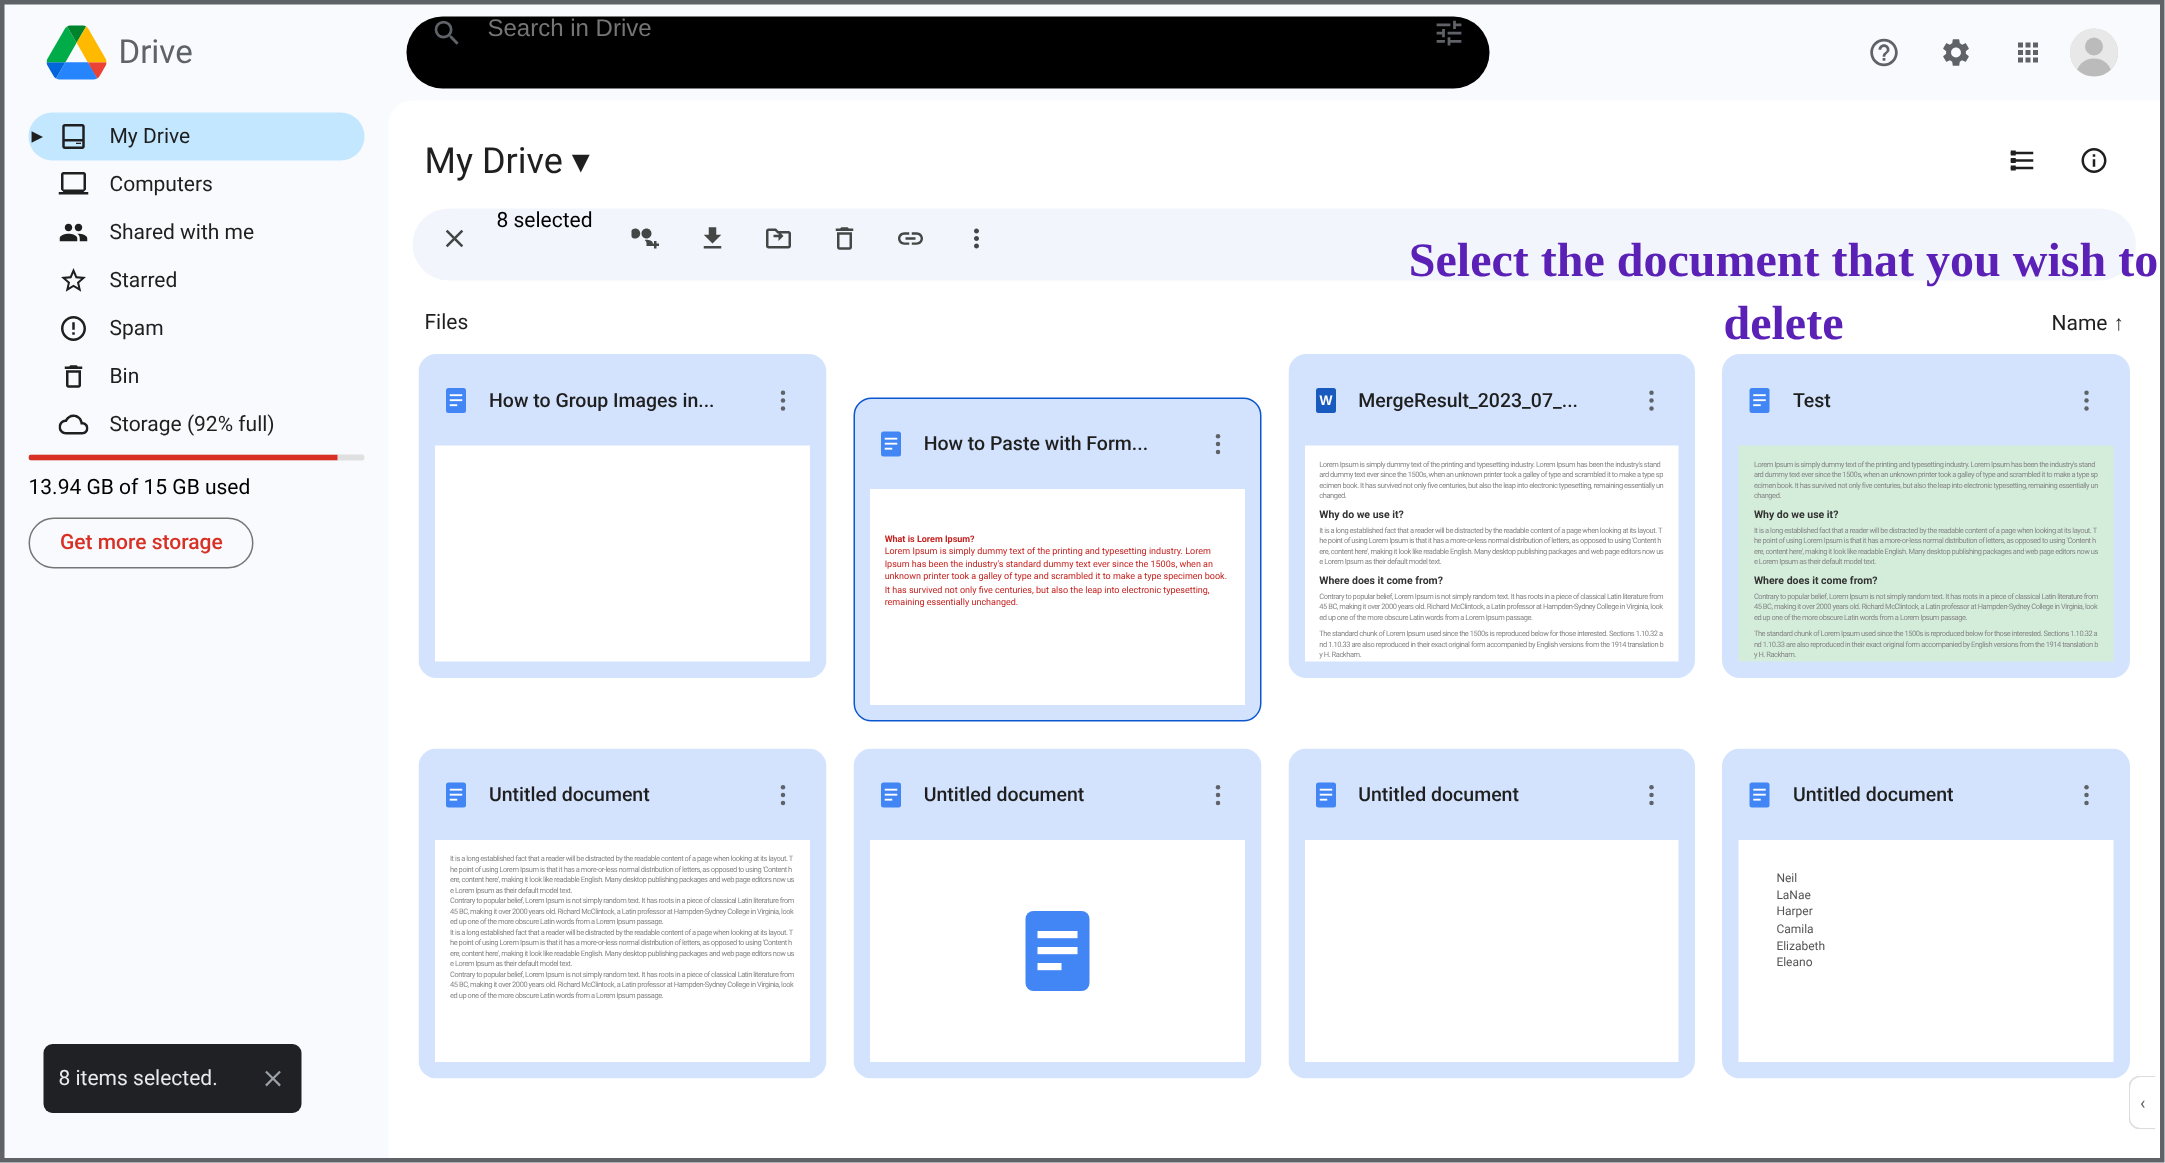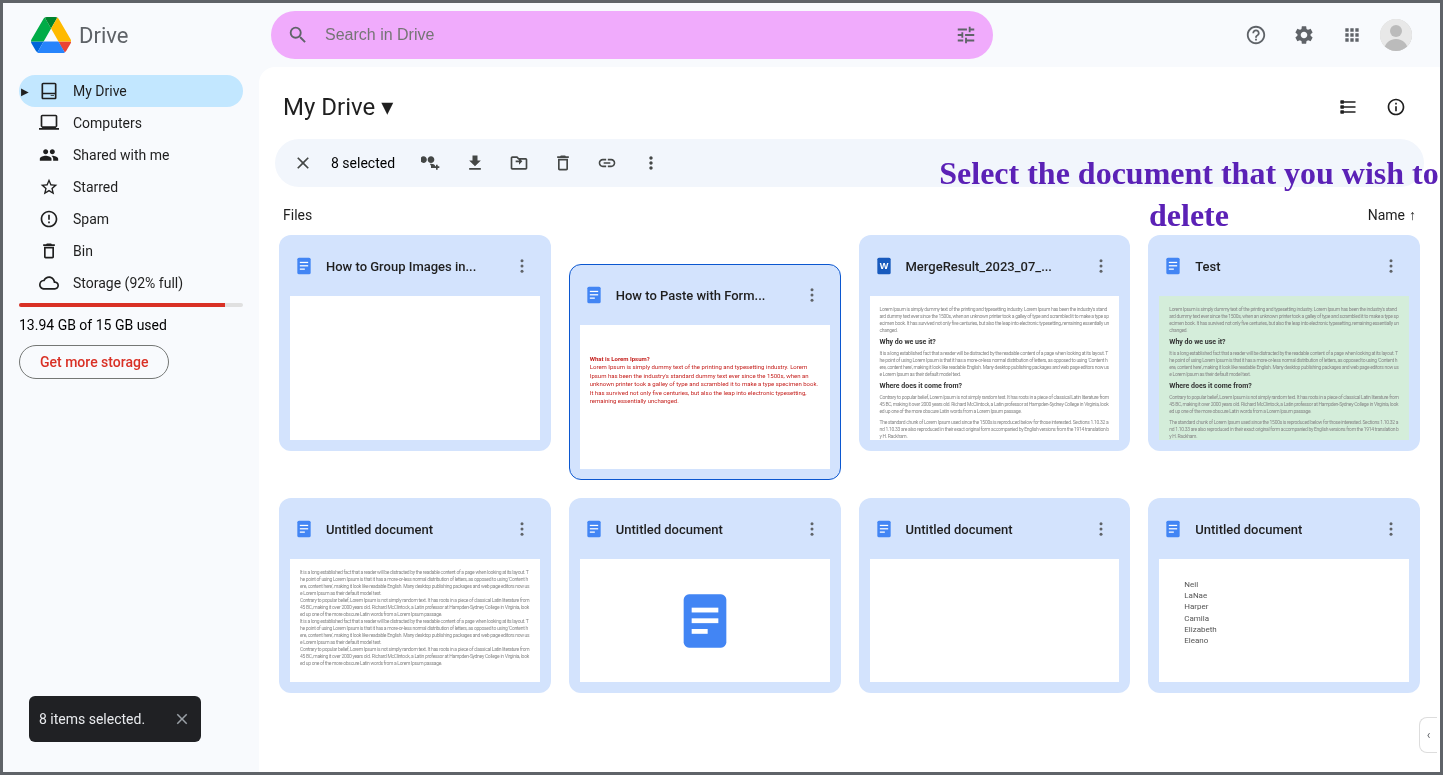--- a/index.html
+++ b/index.html
@@ -22,24 +22,24 @@
   display: flex;
   align-items: center;
   width: 240px;
   gap: 8px;
 }
 .logo-section span { font-size: 22px; color: #5f6368; }
 .search-bar {
   flex: 1;
   max-width: 722px;
   height: 48px;
-  background: #f0abfc;
+  background: #000000;
   border-radius: 24px;
   display: flex;
-  align-items: center;
+  align-items: flex-start;
   padding: 0 16px;
   gap: 16px;
 }
 .search-bar input {
   flex: 1;
   border: none;
   background: transparent;
   font-size: 16px;
   outline: none;
   color: #5f6368;
@@ -153,21 +153,20 @@
   font-size: 24px;
   color: #1f1f1f;
   cursor: pointer;
 }
 .breadcrumb-actions { display: flex; gap: 8px; }
 .selection-bar {
   height: 48px;
   background: #f2f6fc;
   border-radius: 24px;
   display: flex;
-  align-items: center;
   padding: 0 8px;
   gap: 4px;
   margin-bottom: 20px;
 }
 .selection-bar .label {
   font-size: 14px;
   margin: 0 12px 0 4px;
 }
 .files-header {
   display: flex;
@@ -192,21 +191,21 @@
   background: #d3e3fd;
   border-radius: 12px;
   height: 216px;
   display: flex;
   flex-direction: column;
   overflow: hidden;
   cursor: pointer;
   border: 1px solid transparent;
 }
 .file-card.focused { border: 1.5px solid #0b57d0; margin-top: 29px; }
-.file-card.short { height: 195px; }
+.file-card.short { height: 220px; }
 .file-header {
   display: flex;
   align-items: center;
   padding: 10px 8px 10px 14px;
   gap: 12px;
 }
 .file-title {
   flex: 1;
   font-size: 13px;
   font-weight: 500;

